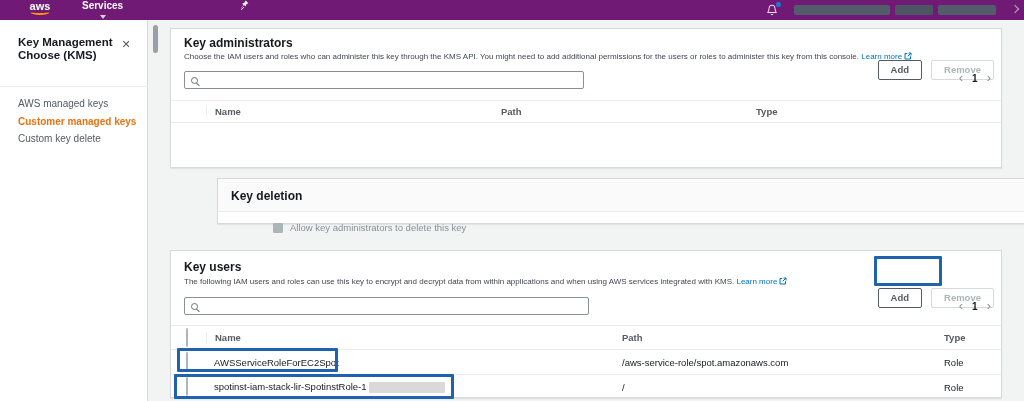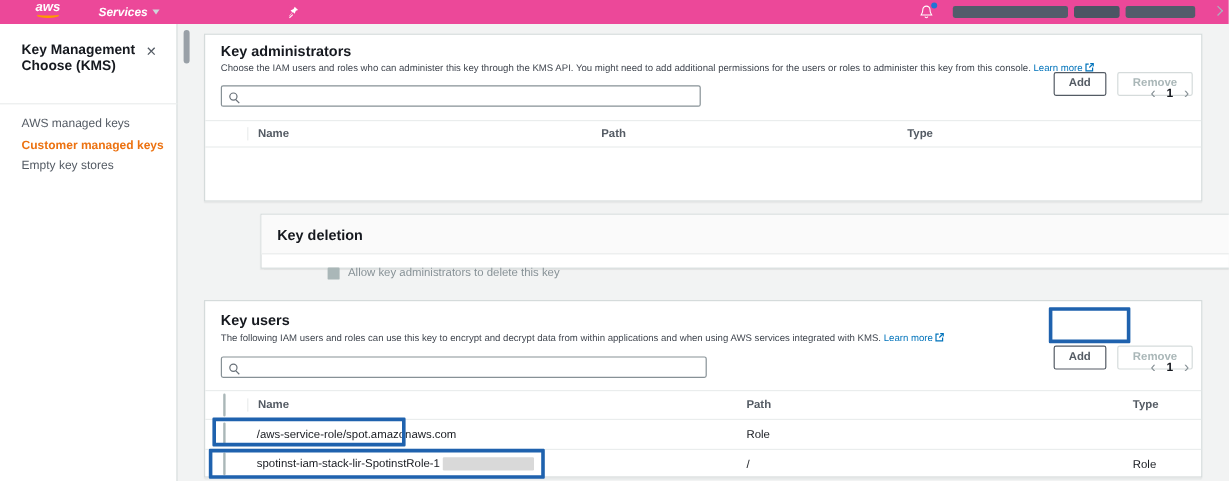--- a/index.html
+++ b/index.html
@@ -1,22 +1,22 @@
 <!DOCTYPE html>
 <html><head>
 <meta charset="utf-8">
 <style>
   * { box-sizing: border-box; }
   html, body { margin:0; padding:0; width:1024px; height:401px; overflow:hidden; }
   body { position:relative; background:#f2f3f3; font-family:"Liberation Sans","DejaVu Sans",sans-serif; color:#16191f; }
 
   
-  .topnav { position:absolute; top:0; left:0; width:1024px; height:20px; background:#ec4899;font-style:italic; }
+  .topnav { position:absolute; top:0; left:0; width:1024px; height:20px; background:#701a75; }
   .nav-item { position:absolute; top:0; height:20px; display:flex; align-items:center; gap:4px;
-              color:#ffffff; font-size:10px; font-weight:bold; cursor:pointer; }
+              color:#ffffff; font-size:10px; font-weight:bold; cursor:pointer;flex-direction:column; }
   .aws-logo { position:absolute; left:28px; top:1px; width:24px; text-align:center;
               color:#ffffff; font-size:11px; font-weight:bold; line-height:11px; }
   .aws-smile { display:block; width:20px; height:6px; border:1px solid transparent;
                border-bottom:2px solid #ff9900; border-radius:50%; margin:-3px auto 0; }
   .caret-down { width:0; height:0; border-left:3px solid transparent; border-right:3px solid transparent;
                 border-top:4px solid #cfd4da; }
   .pin-icon svg, .bell-wrap svg { display:block; }
   .bell-wrap { position:absolute; left:766px; top:4px; width:14px; height:13px; cursor:pointer; }
   .bell-badge { position:absolute; right:-1px; top:-2px; width:5px; height:5px; border-radius:50%; background:#2074d5; }
   .nav-redacted { position:absolute; left:794px; top:5px; display:flex; gap:5px; }
@@ -130,21 +130,21 @@
   </div>
   <span class="nav-end-caret"></span>
 </div>
 
 <div class="sidebar">
   <div class="sidebar-title">Key Management Choose (KMS)</div>
   <div class="sidebar-close">✕</div>
   <div class="sidebar-divider"></div>
   <div class="side-item" style="top:78px;">AWS managed keys</div>
   <div class="side-item sel" style="top:96px;">Customer managed keys</div>
-  <div class="side-item" style="top:113px;">Empty key stores</div>
+  <div class="side-item" style="top:113px;">Custom key delete</div>
 </div>
 
 <div class="scroll-thumb"></div>
 
 <div class="card" id="card-admins">
   <div class="sec-title">Key administrators</div>
   <div class="sec-desc">
     <span>Choose the IAM users and roles who can administer this key through the KMS API. You might need to add additional permissions for the users or roles to administer this key from this console.</span>
     <span class="link">Learn more</span><span class="ext-ic"><svg width="8" height="8" viewBox="0 0 16 16">
           <path d="M6.5 3H2v11h11V8.5" fill="none" stroke="#0073bb" stroke-width="2"></path>
@@ -207,20 +207,21 @@
   </div>
   <div class="tbl" style="top:74px;">
     <div class="tr head">
       <div class="cb-cell"><span class="cb empty"></span></div>
       <div class="th th-sep">Name</div>
       <div class="th">Path</div>
       <div class="th">Type</div>
     </div>
     <div class="tr">
       <div class="cb-cell"><span class="cb empty"></span></div>
+      <div class="td">AWSServiceRoleForEC2Spot</div>
       <div class="td">/aws-service-role/spot.amazonaws.com</div>
       <div class="td">Role</div>
     </div>
     <div class="tr">
       <div class="cb-cell"><span class="cb empty"></span></div>
       <div class="td"><span>spotinst-iam-stack-lir-SpotinstRole-1</span><span class="redact-inline"></span></div>
       <div class="td">/</div>
       <div class="td">Role</div>
     </div>
   </div>

